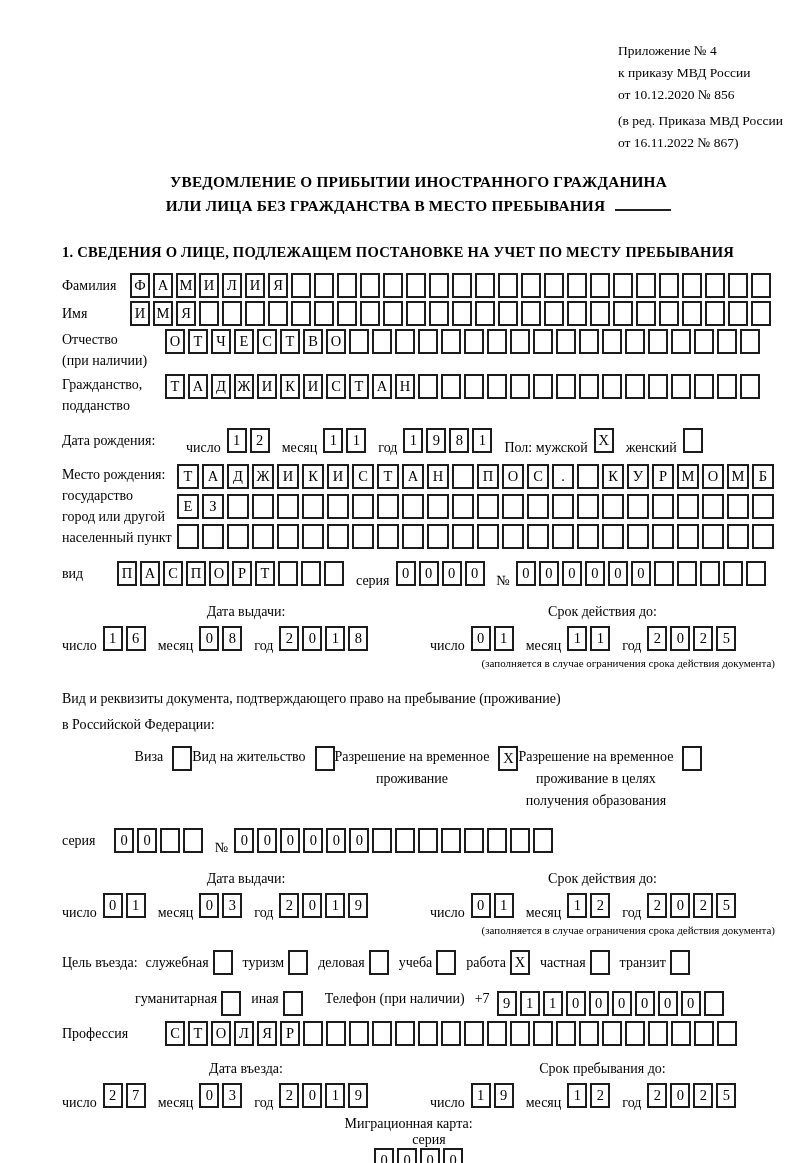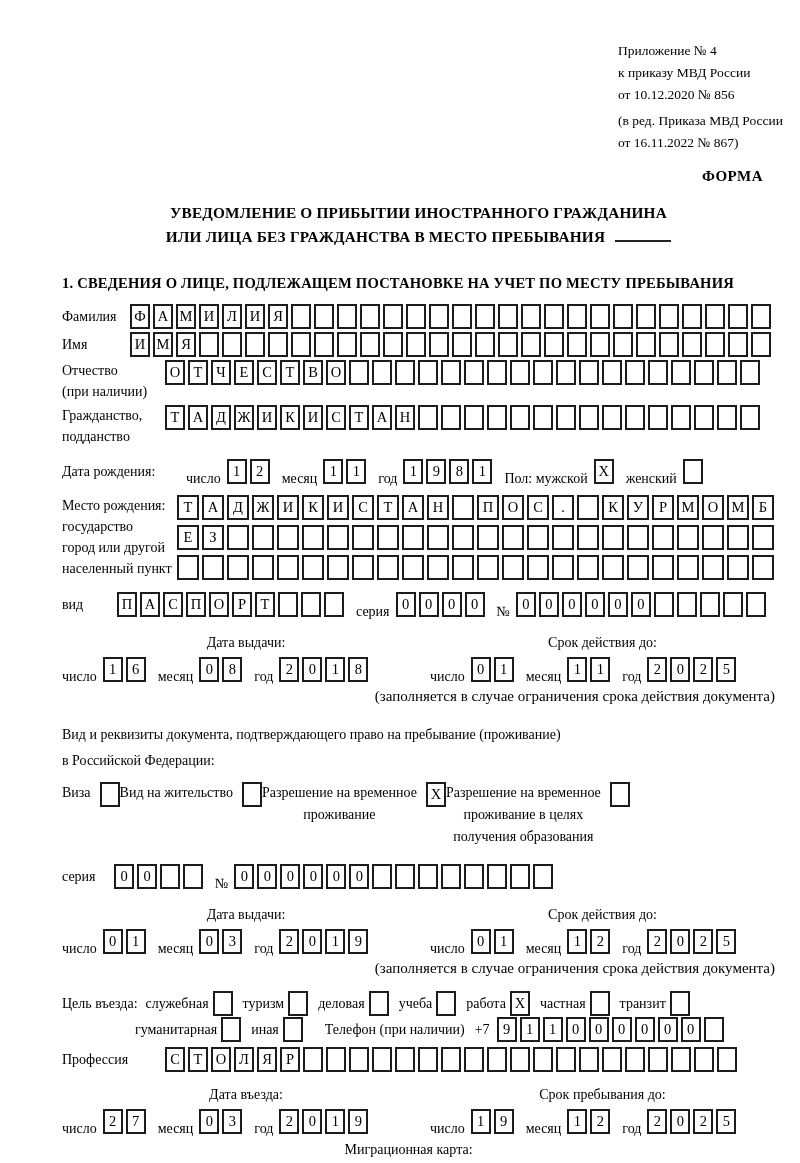--- a/index.html
+++ b/index.html
@@ -43,36 +43,36 @@
   .dl { margin:16px 6px 0 12px; flex:0 0 auto; }
   .dl.first { margin-left:0; }
 
   
   .dhead { display:flex; margin-top:15px; }
   .dhead-left { width:368px; text-align:center; }
   .dhead-right { flex:1; text-align:center; }
   .drow { display:flex; align-items:center; margin-top:2px; }
   .dgroup { display:flex; align-items:center; }
   .dgroup.left { width:368px; }
-  .dnote { text-align:right; font-size:15px; margin-top:3px; }
+  .dnote { text-align:right; font-size:11px; margin-top:3px; }
 
   .doc-header { text-align:center; font-weight:bold; margin-top:6px; }
 
   .intro { line-height:26px; margin-top:17px; }
 
   
-  .visa-row { display:flex; align-items:flex-start; justify-content:flex-start; margin-top:8px; }
+  .visa-row { display:flex; align-items:flex-start; justify-content:center; margin-top:8px; }
   .opt { display:flex; align-items:flex-start; gap:9px; }
   .opt-label { text-align:center; line-height:22px; }
 
   
   .purpose-row { display:flex; align-items:center; margin-top:14px; flex-wrap:nowrap; }
   .p-lab { margin:0 4px 0 10px; flex:0 0 auto; }
   .p-lab.first { margin-left:8px; }
-  .purpose2 { display:flex; align-items:center; margin-top:1px; margin-left:65px; }
+  .purpose2 { display:flex; align-items:flex-start; margin-top:16px; margin-left:65px; }
 
   .phone-label { margin:0 10px 0 22px; }
   .phone-prefix { margin-right:7px; }
 
   .mig-row { display:flex; align-items:center; margin-top:5px;flex-direction:column; }
   .mig-label { width:148px; }
   .mig-series { margin:0 7px 0 28px; }
   .mig-num { margin:0 7px 0 7px; }
 
   .rep-wrap { display:flex; align-items:flex-start; margin-top:6px; }
@@ -86,21 +86,20 @@
 
   <div class="hdr-note">
     <div>Приложение № 4</div>
     <div>к приказу МВД России</div>
     <div>от 10.12.2020 № 856</div>
     <div class="amend">
       <div>(в ред. Приказа МВД России</div>
       <div>от 16.11.2022 № 867)</div>
     </div>
   </div>
-  <div class="forma">ФОРМА</div>
 
   <div class="title">
     <div>УВЕДОМЛЕНИЕ О ПРИБЫТИИ ИНОСТРАННОГО ГРАЖДАНИНА</div>
     <div><span>ИЛИ ЛИЦА БЕЗ ГРАЖДАНСТВА В МЕСТО ПРЕБЫВАНИЯ</span><span class="uline"></span></div>
   </div>
 
   <div class="sec1">1. СВЕДЕНИЯ О ЛИЦЕ, ПОДЛЕЖАЩЕМ ПОСТАНОВКЕ НА УЧЕТ ПО МЕСТУ ПРЕБЫВАНИЯ</div>
 
   <div class="frow mt14">
     <span class="flabel w68">Фамилия</span>

